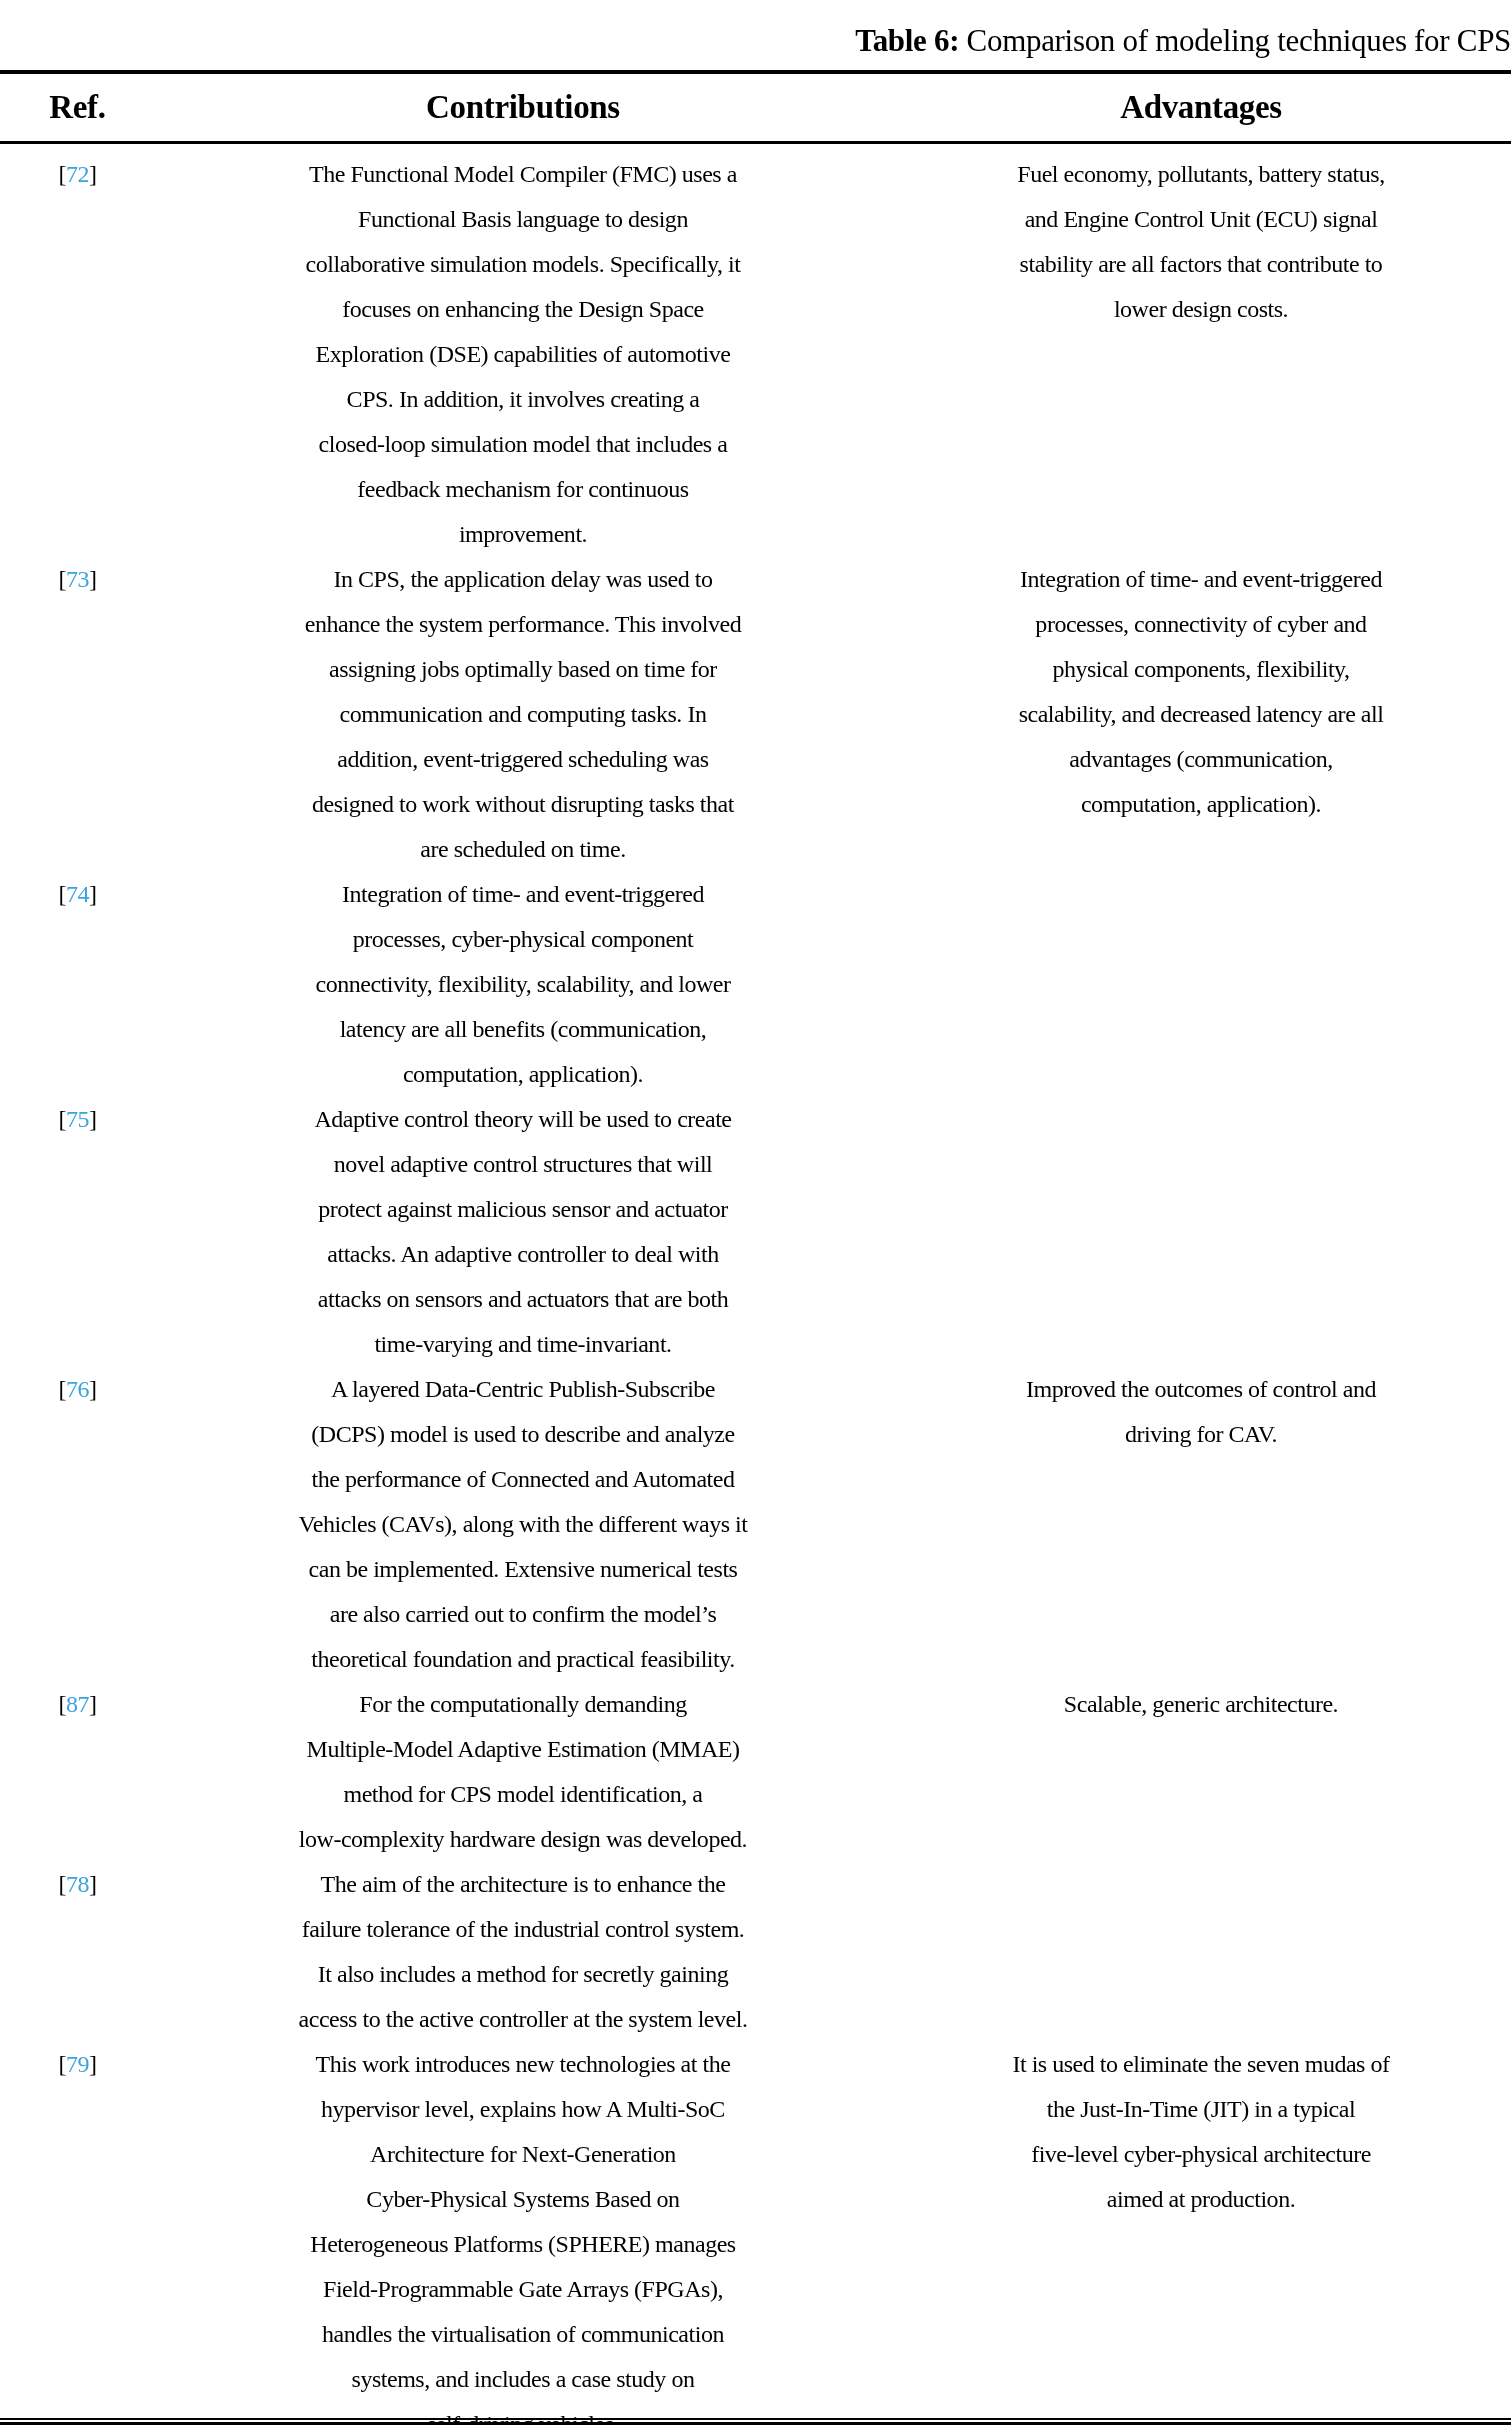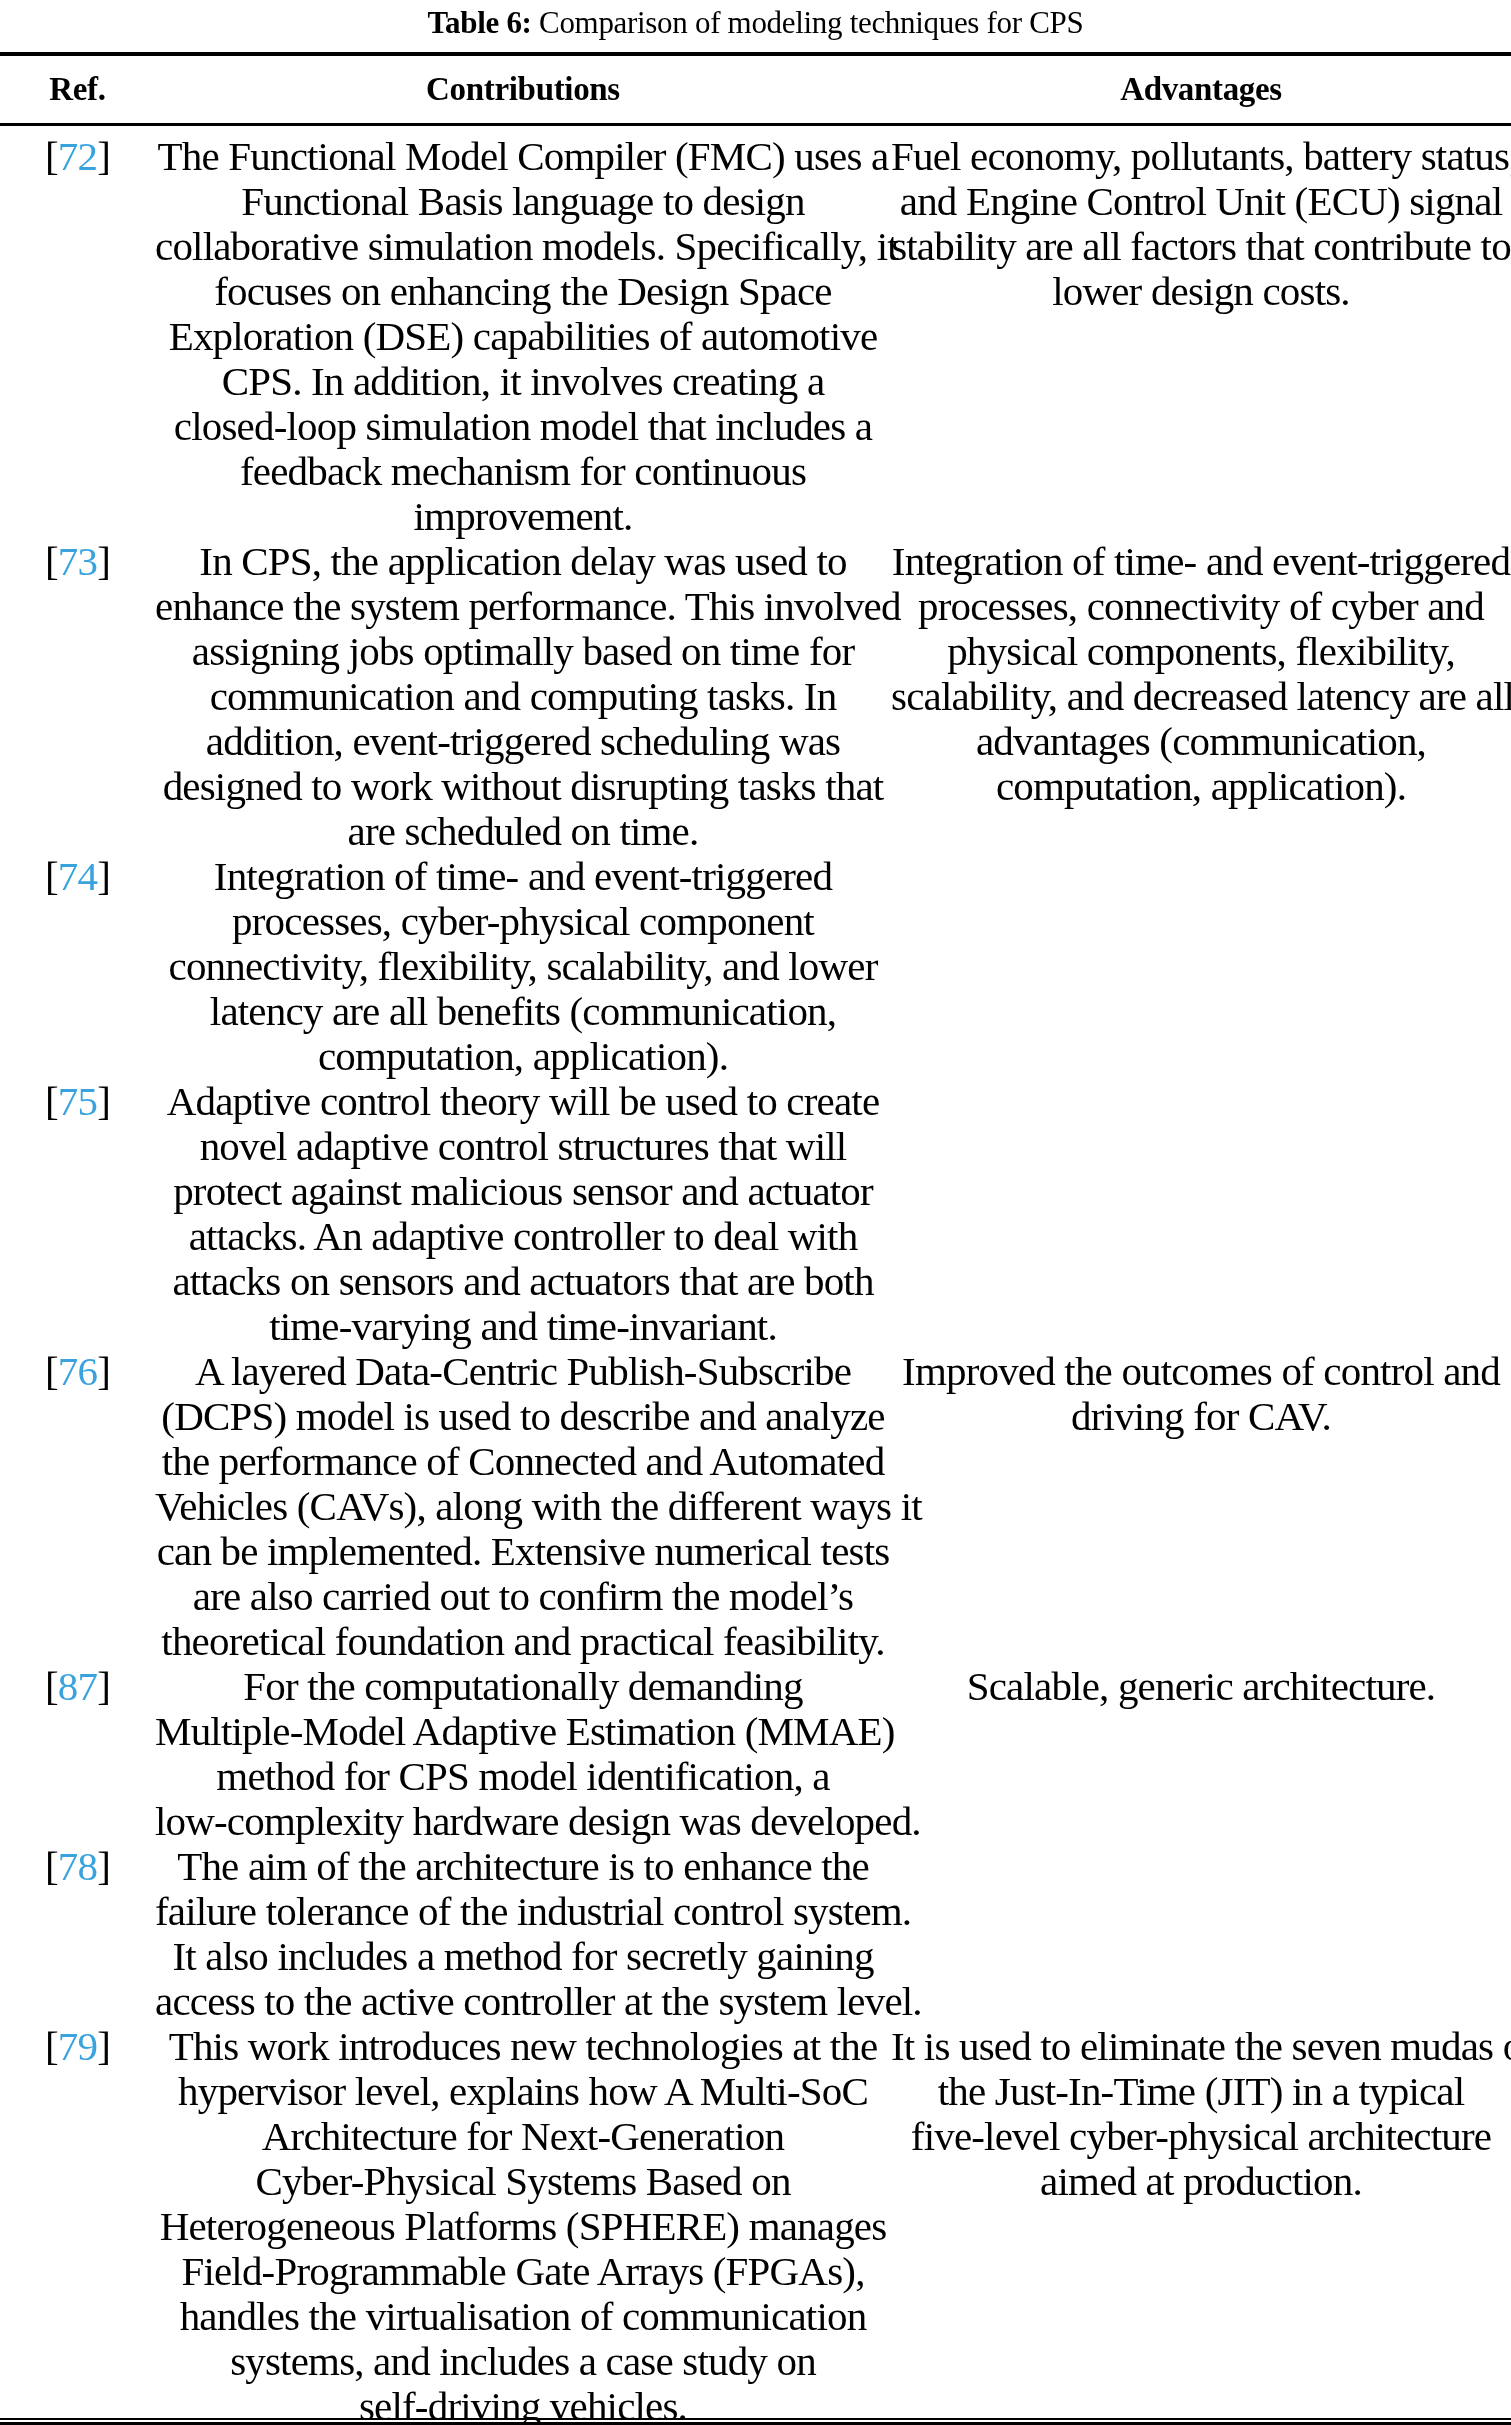--- a/index.html
+++ b/index.html
@@ -7,24 +7,24 @@
   .page {
     position: relative;
     width: 1511px;
     height: 2426px;
     background: #ffffff;
     color: #000000;
     font-family: "Liberation Serif", "DejaVu Serif", serif;
     overflow: hidden;
   }
   .caption {
-    text-align: center;
+    text-align: right;
     font-size: 31px;
     line-height: 36px;
-    padding-top: 5px;
+    padding-top: 23px;
     letter-spacing: -0.01em;
   }
   .caption .cap-label { font-weight: bold; }
   .rule-top {
     height: 3.9px;
     background: #000;
     margin-top: 11px;
   }
   .header-row {
     display: grid;
@@ -41,21 +41,21 @@
     background: #000;
   }
   .tbody { padding-top: 7.7px; }
   .row {
     display: grid;
     grid-template-columns: 155px 736px 620px;
     align-items: start;
   }
   .cell {
     text-align: center;
-    font-size: 41px;
+    font-size: 24px;
     line-height: 45px;
     white-space: pre;
     letter-spacing: -0.02em;
   }
   .ref-cell { color: #000; }
   .ref-link { text-decoration: none; }
   .ref-num { color: var(--accent); }
   .bottom-rules {
     position: absolute;
     left: 0;

